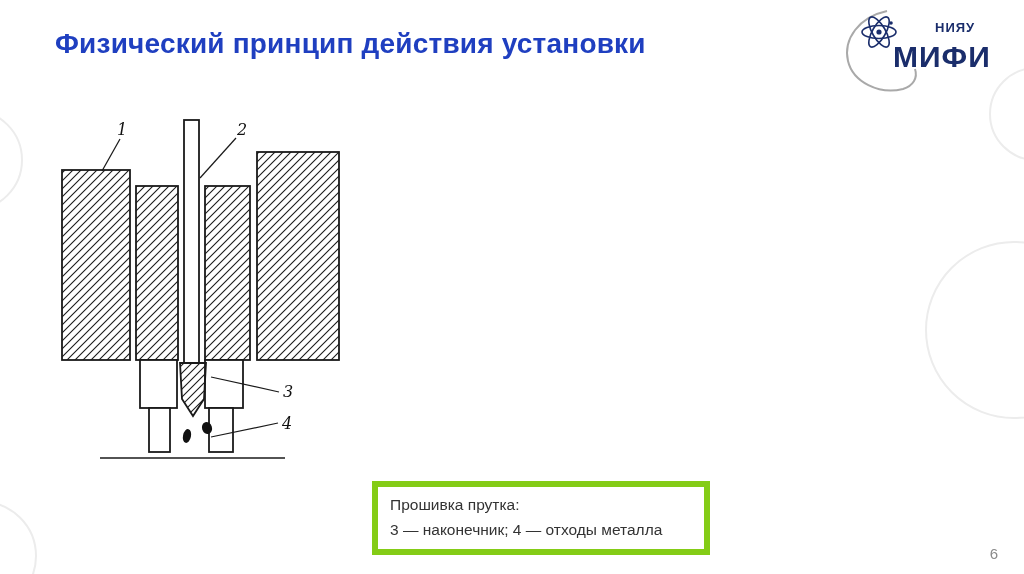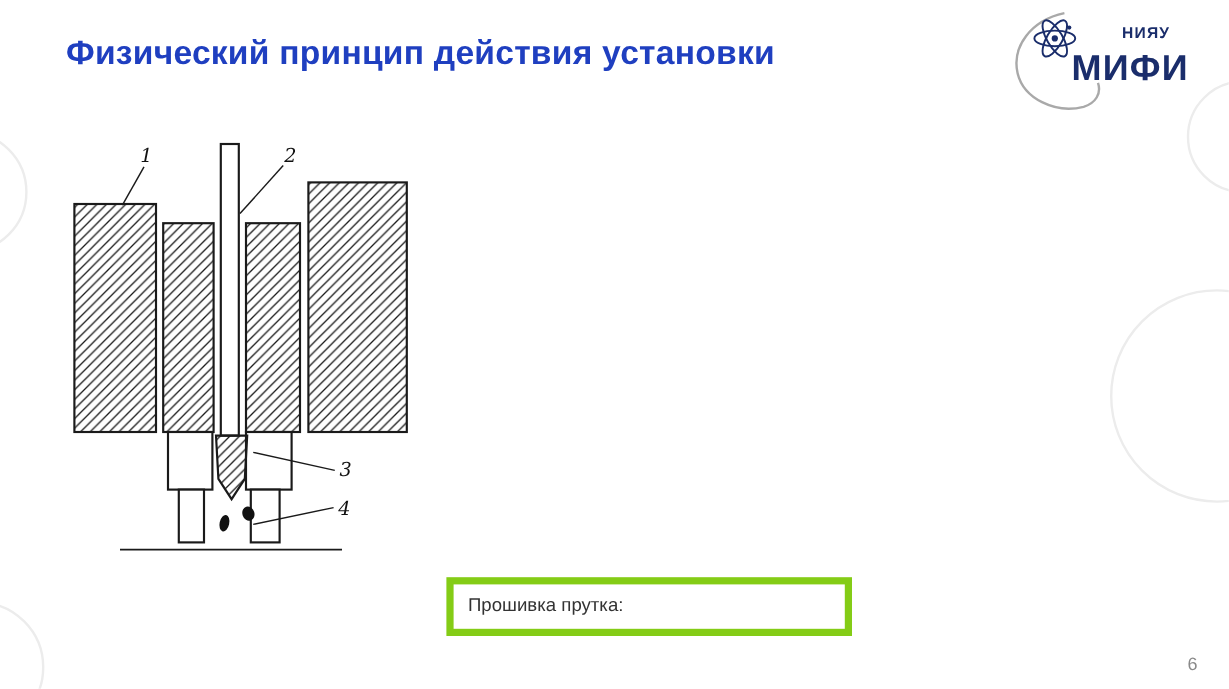--- a/index.html
+++ b/index.html
@@ -146,17 +146,18 @@
     <g class="drawing-label">
       <text x="72" y="30" text-anchor="middle">1</text>
       <text x="192" y="30" text-anchor="middle">2</text>
       <text x="238" y="292" text-anchor="middle">3</text>
       <text x="237" y="324" text-anchor="middle">4</text>
     </g>
   </svg>
 
   <div class="caption-box">
     <div>Прошивка прутка:</div>
+    <div>3 — наконечник; 4 — отходы металла</div>
   </div>
 
   <div class="page-number">6</div>
 
 </div>
 
 </body></html>

